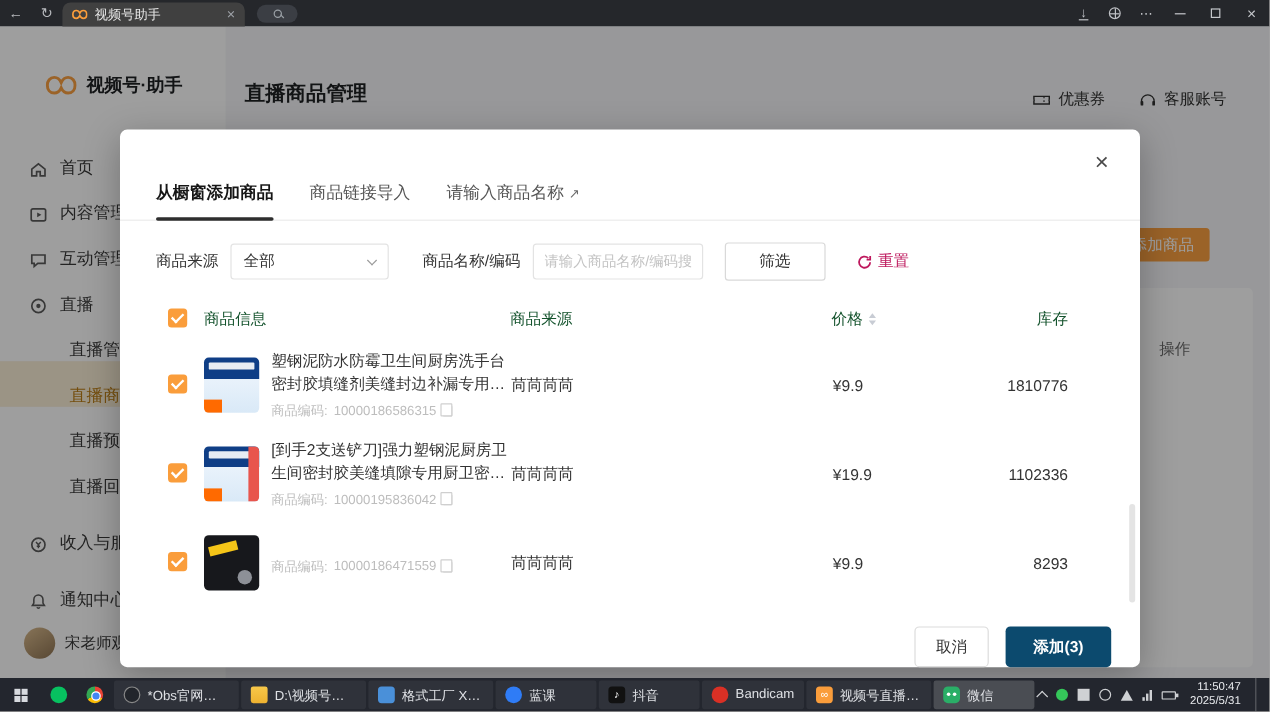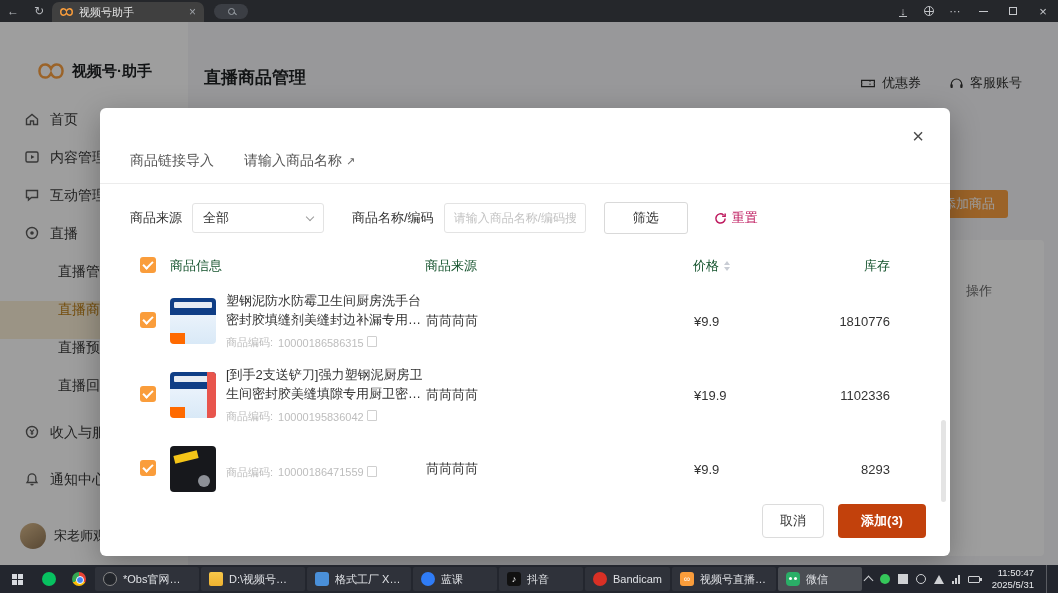--- a/index.html
+++ b/index.html
@@ -26,21 +26,21 @@
   .min-line{width:9px;height:1px;background:#c6c8cc;}
   .max-box{width:8px;height:8px;border:1px solid #c6c8cc;}
   .close-x{font-size:13px;color:#c6c8cc;}
 
   
   .page{position:absolute;top:22px;left:0;width:100%;height:543px;background:#f5f6f8;}
   .sidebar{position:absolute;top:0;left:0;bottom:0;width:188px;background:#fff;}
   .logo{display:flex;align-items:flex-start;gap:8px;padding:40px 0 0 18px;margin-left:20px;}
   .logo-text{font-size:15px;font-weight:bold;color:#17191c;}
   .menu{margin-top:30px;}
-  .m-item{display:flex;align-items:flex-start;gap:10px;height:38px;padding-left:24px;font-size:14px;color:#333;cursor:default;}
+  .m-item{display:flex;align-items:flex-end;gap:10px;height:38px;padding-left:24px;font-size:14px;color:#333;cursor:default;}
   .m-item .mi{width:16px;height:16px;color:#555;flex:none;}
   .m-sub{padding-left:58px;}
   .m-active{background:#faeed6;color:#b9790d;}
   .m-gap{margin-top:9px;}
   .user-row{position:absolute;bottom:16px;left:20px;display:flex;align-items:center;gap:8px;}
   .avatar{width:26px;height:26px;border-radius:50%;background:linear-gradient(145deg,#d9b98a,#8a6f4e);}
   .user-name{font-size:13px;color:#333;}
 
   .content{position:absolute;left:188px;top:0;right:0;bottom:0;}
   .page-title{position:absolute;left:16px;top:44px;font-size:17px;font-weight:bold;color:#17191c;}
@@ -90,23 +90,23 @@
   .thumb-b .side{position:absolute;right:0;top:0;width:9px;height:100%;background:#e8554d;}
   .thumb-c{background:#17181c;}
   .thumb-c::before{content:"";position:absolute;left:4px;top:7px;width:24px;height:8px;background:#f5c518;transform:rotate(-14deg);}
   .thumb-c::after{content:"";position:absolute;right:6px;bottom:5px;width:12px;height:12px;border-radius:50%;background:#8d9097;}
   .info-text{width:200px;}
   .p-title{font-size:13px;color:#333;line-height:1.45;display:-webkit-box;-webkit-line-clamp:2;-webkit-box-orient:vertical;overflow:hidden;}
   .p-code{margin-top:6px;font-size:11px;color:#bdbdbd;display:flex;align-items:center;gap:5px;}
   .copy-ic{width:8px;height:9px;border:1px solid #cfcfcf;border-radius:1px;position:relative;display:inline-block;}
   .copy-ic::before{content:"";position:absolute;left:-3px;top:-3px;width:8px;height:9px;border:1px solid #cfcfcf;border-radius:1px;background:#fff;}
   .scroll-thumb{position:absolute;right:4px;top:312px;width:5px;height:82px;border-radius:3px;background:#e4e4e4;}
-  .modal-footer{position:absolute;right:24px;bottom:18px;display:flex;gap:14px;}
+  .modal-footer{position:absolute;right:24px;bottom:0;display:flex;gap:14px;}
   .btn-cancel{width:62px;height:34px;border:1px solid #dcdcdc;border-radius:4px;background:#fff;color:#333;font-size:13px;font-family:inherit;}
-  .btn-confirm{width:88px;height:34px;border:none;border-radius:4px;background:#c2410c;color:#fff;font-size:13px;font-weight:bold;font-family:inherit;}
+  .btn-confirm{width:88px;height:34px;border:none;border-radius:4px;background:#0c4a6e;color:#fff;font-size:13px;font-weight:bold;font-family:inherit;}
 
   
   .taskbar{position:absolute;bottom:0;left:0;width:100%;height:28px;background:#23262e;display:flex;align-items:center;z-index:30;color:#dfe1e5;}
   .start-btn{width:34px;height:28px;display:flex;align-items:center;justify-content:center;}
   .winlogo{display:grid;grid-template-columns:5px 5px;grid-template-rows:5px 5px;gap:1px;}
   .winlogo span{background:#d7dadf;}
   .pin-ic{width:30px;height:28px;display:flex;align-items:center;justify-content:center;}
   .ic{width:14px;height:14px;border-radius:3px;flex:none;display:flex;align-items:center;justify-content:center;font-size:9px;color:#fff;}
   .ic-msg{background:#07c160;border-radius:50%;}
   .ic-chrome{border-radius:50%;background:conic-gradient(#ea4335 0 33%,#fbbc05 33% 66%,#34a853 66% 100%);position:relative;}
@@ -269,20 +269,23 @@
       <div class="bg-panel"></div>
       <div class="bg-op">操作</div>
     </div>
 
     <div class="overlay"></div>
   </div>
 
   <div class="modal">
     <span class="modal-close">×</span>
     <div class="tabs-wrap">
+      <span class="mtab active">
+          <span>从橱窗添加商品</span>
+        </span>
       <span class="mtab">
           <span>商品链接导入</span>
         </span>
       <span class="mtab">
           <span>请输入商品名称</span>
           <span class="ext-arrow">↗</span>
         </span>
     </div>
 
     <div class="filter-row">

